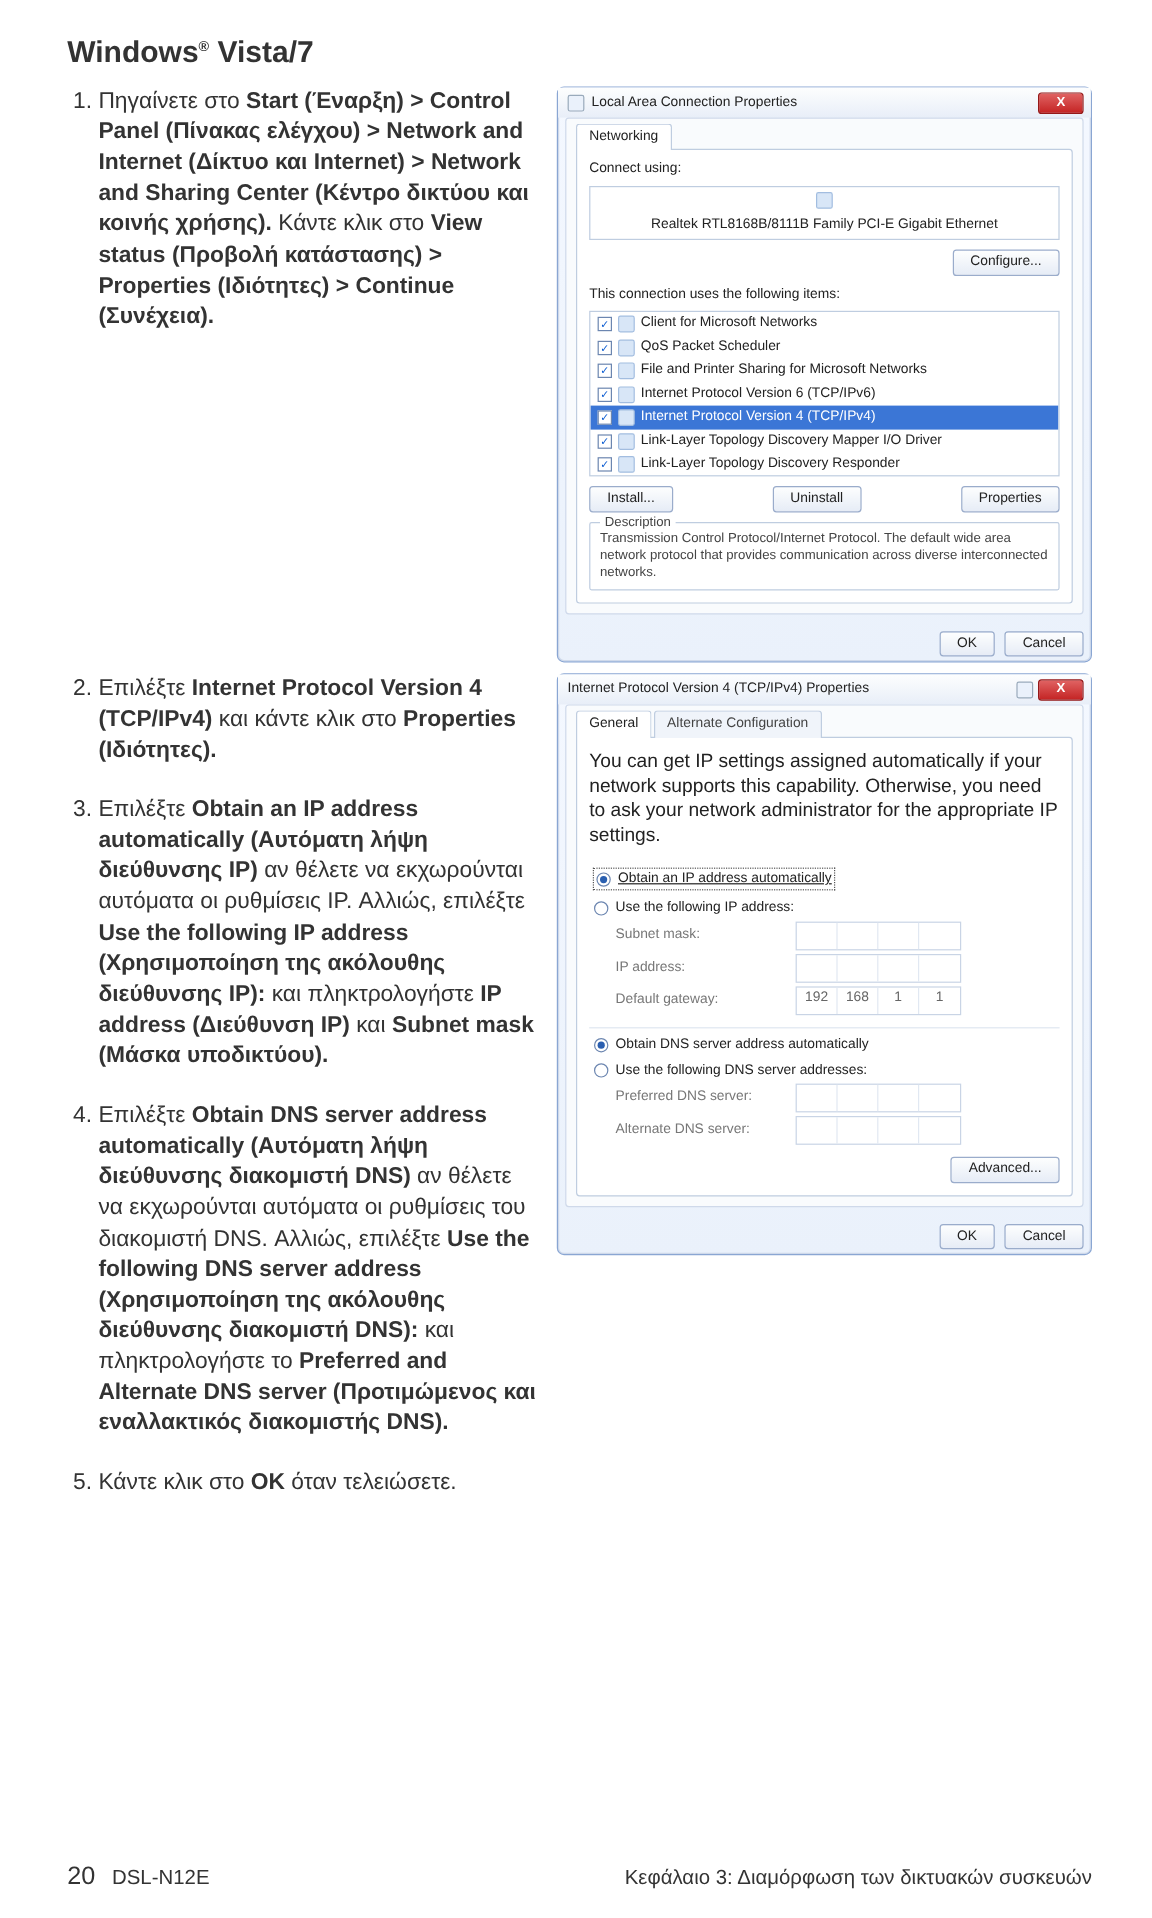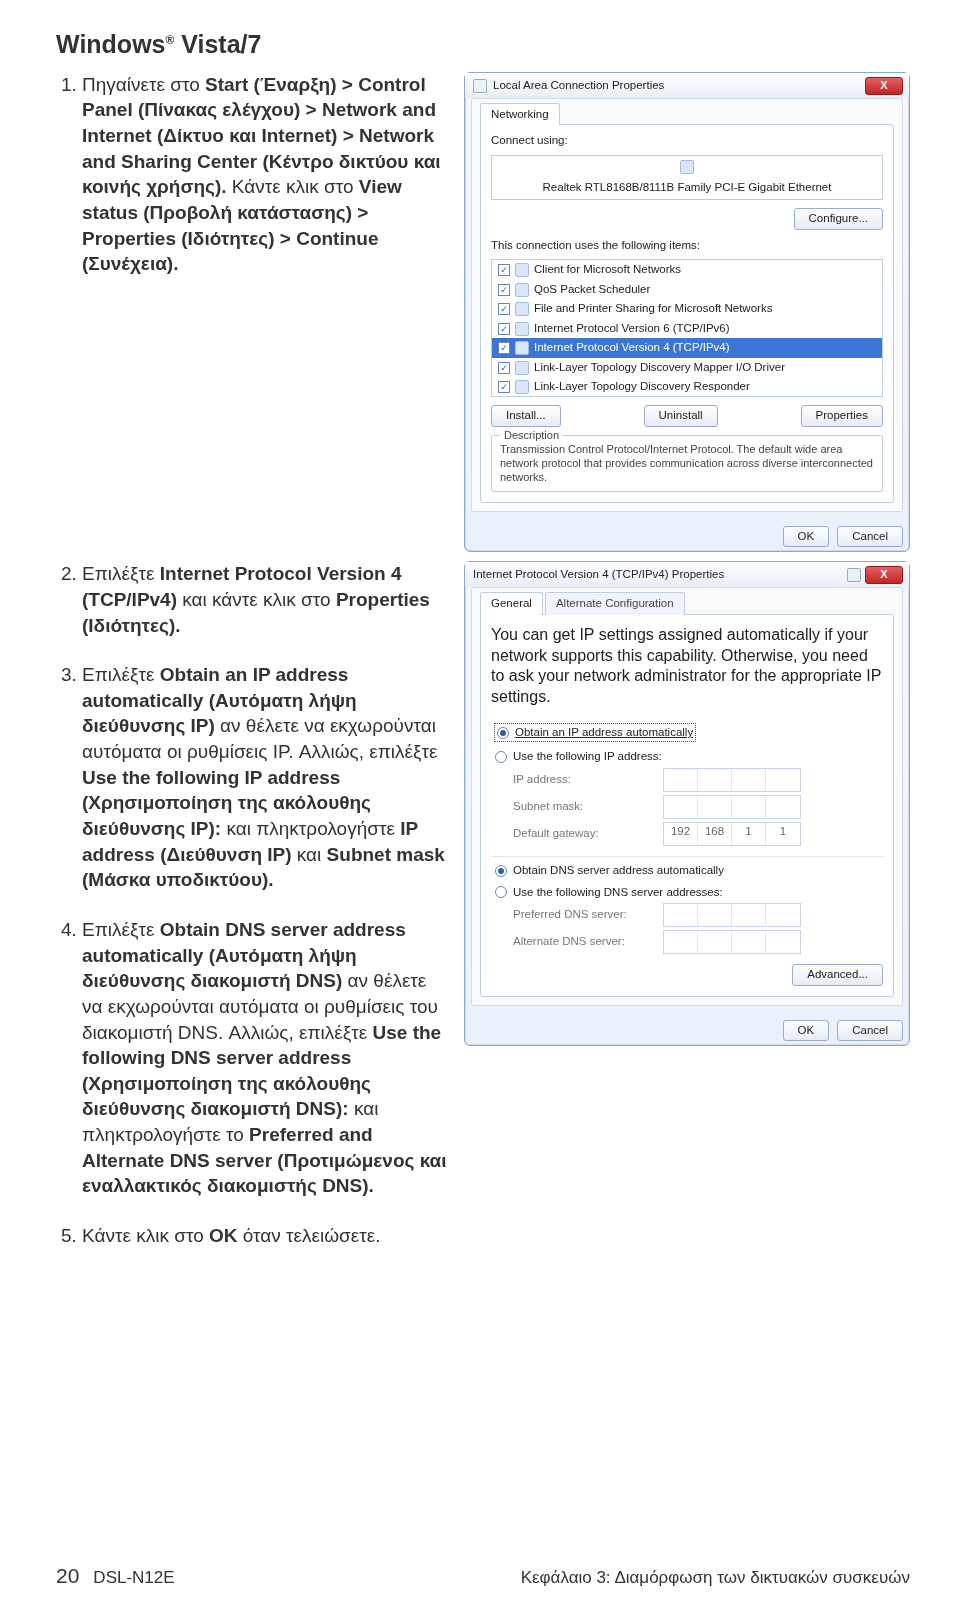--- a/index.html
+++ b/index.html
@@ -149,21 +149,21 @@
   .ipbox span:last-child { border-right: none; }
   .radio { width:12px; height:12px; border:1px solid #6c86b0; border-radius:50%; display:inline-flex; align-items:center; justify-content:center; margin-right:6px; }
   .radio .dot { width:6px; height:6px; border-radius:50%; background:#2a5fb0; }
   .radline { display:flex; align-items:center; font-size:11.5px; margin:6px 0 2px 4px; }
   .radline.sel { outline: 1px dotted #555; padding: 1px 2px; display:inline-flex; }
   .panel hr { border:none; border-top:1px solid #dfe6f0; margin:10px 0 6px 0; }
   .panelfoot-right { display:flex; justify-content:flex-end; margin-top:10px; }
 
   .footer {
     position: absolute;
-    bottom: 8px;
+    bottom: 20px;
     left: 56px;
     right: 50px;
     display: flex;
     justify-content: space-between;
     align-items: baseline;
     font-size: 17px;
     color: #333;
   }
   .footer .pg { font-size: 21px; font-weight: 400; margin-right: 14px; }
   .footer .left { display:flex; align-items:baseline; gap: 0; }
@@ -327,30 +327,30 @@
                 <span class="dot"></span>
               </span>
             <span class="u">Obtain an IP address automatically</span>
           </div>
           <div class="radline">
             <span class="radio"></span>
             <span>Use the following IP address:</span>
           </div>
 
           <div class="fieldrow">
+            <span class="fl">Subnet mask:</span>
+            <span class="ipbox">
+                <span>&nbsp;</span>
+                <span>&nbsp;</span>
+                <span>&nbsp;</span>
+                <span>&nbsp;</span>
+              </span>
+          </div>
+          <div class="fieldrow">
             <span class="fl">IP address:</span>
-            <span class="ipbox">
-                <span>&nbsp;</span>
-                <span>&nbsp;</span>
-                <span>&nbsp;</span>
-                <span>&nbsp;</span>
-              </span>
-          </div>
-          <div class="fieldrow">
-            <span class="fl">Subnet mask:</span>
             <span class="ipbox">
                 <span>&nbsp;</span>
                 <span>&nbsp;</span>
                 <span>&nbsp;</span>
                 <span>&nbsp;</span>
               </span>
           </div>
           <div class="fieldrow">
             <span class="fl">Default gateway:</span>
             <span class="ipbox">

